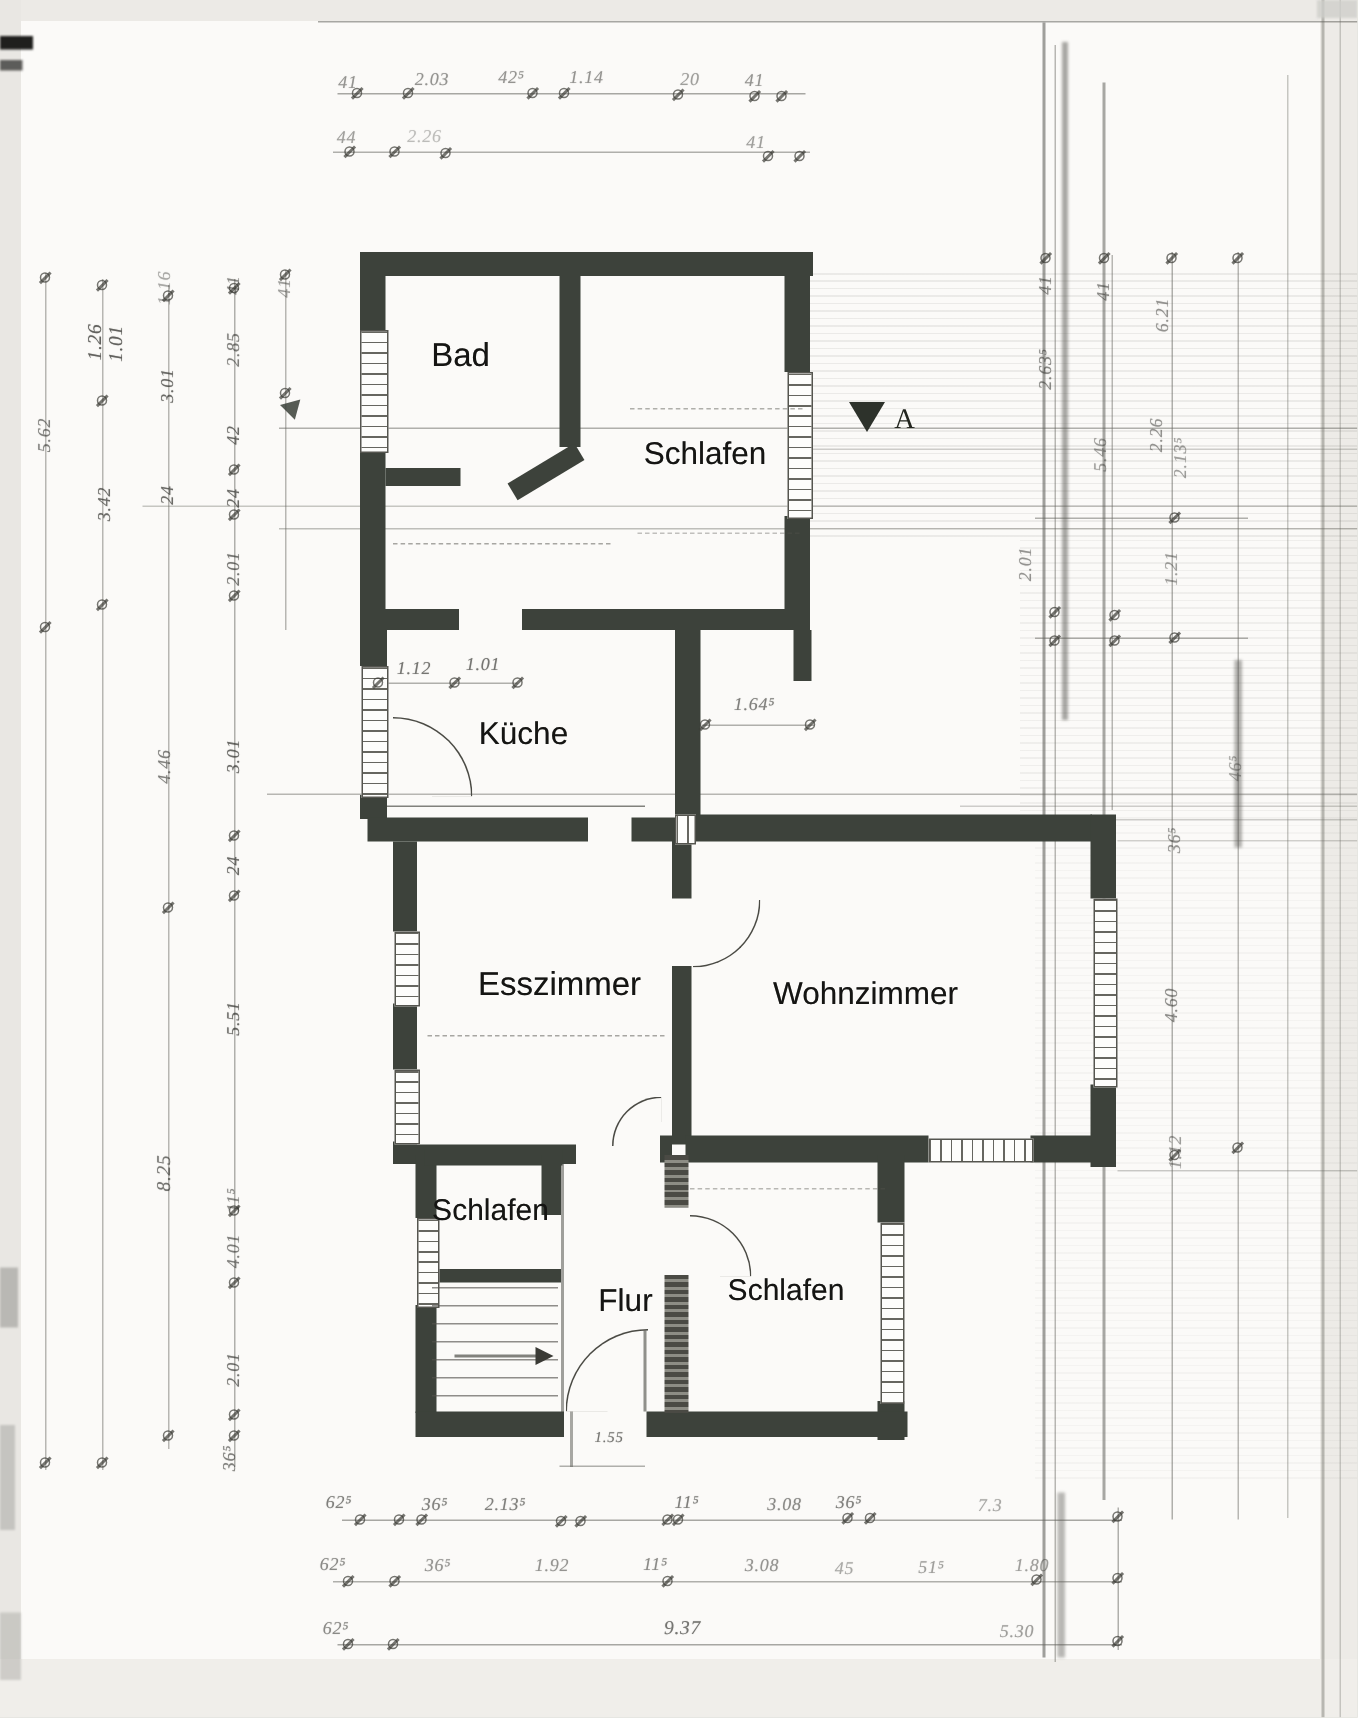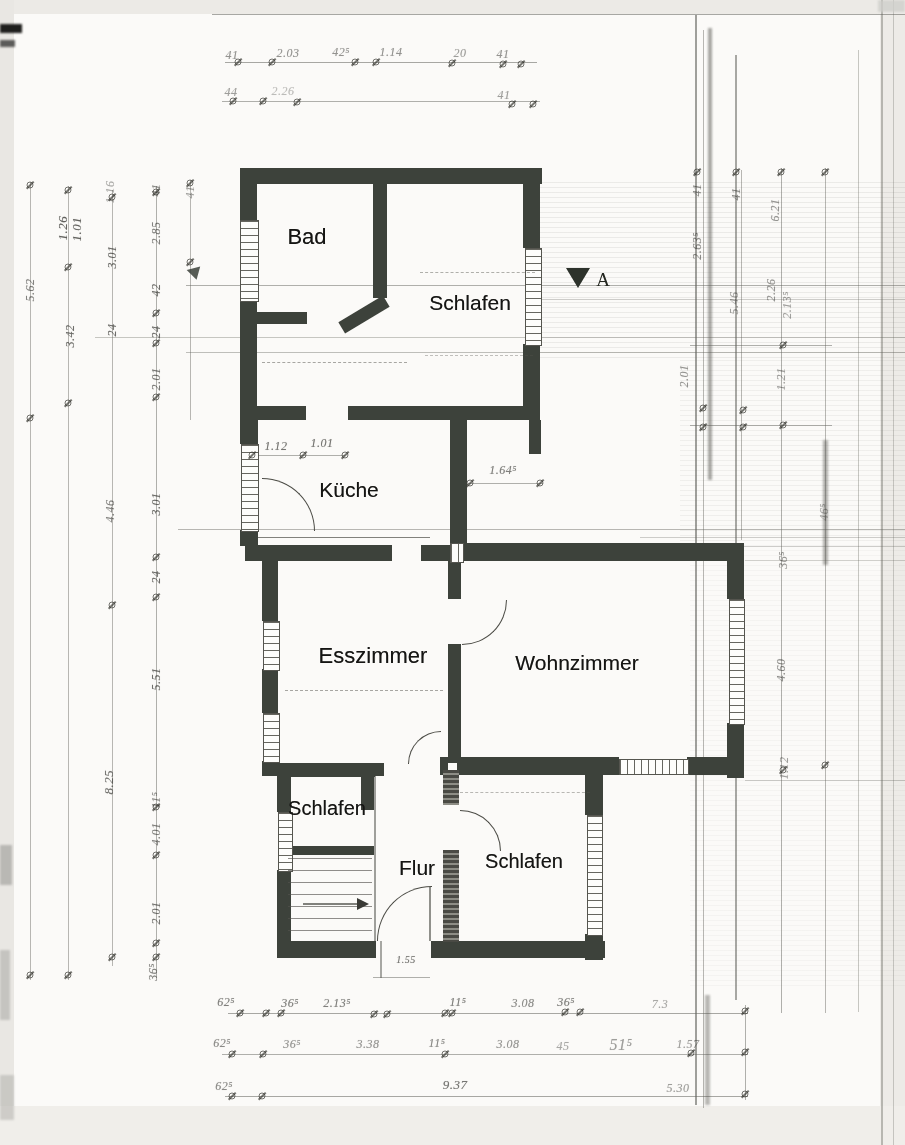--- a/index.html
+++ b/index.html
@@ -332,26 +332,26 @@
       <div class="dim" style="left: 226px; top: 1002px; opacity: 0.6; font-size: 12px;">62⁵</div>
       <div class="dim" style="left: 290px; top: 1003px; opacity: 0.6; font-size: 12px;">36⁵</div>
       <div class="dim" style="left: 337px; top: 1003px; opacity: 0.6; font-size: 12px;">2.13⁵</div>
       <div class="dim" style="left: 406px; top: 959px; opacity: 0.65; font-size: 10px;">1.55</div>
       <div class="dim" style="left: 458px; top: 1002px; opacity: 0.6; font-size: 12px;">11⁵</div>
       <div class="dim" style="left: 523px; top: 1003px; opacity: 0.55; font-size: 12px;">3.08</div>
       <div class="dim" style="left: 566px; top: 1002px; opacity: 0.6; font-size: 12px;">36⁵</div>
       <div class="dim" style="left: 660px; top: 1004px; opacity: 0.4; font-size: 12px;">7.3</div>
       <div class="dim" style="left: 222px; top: 1043px; opacity: 0.55; font-size: 12px;">62⁵</div>
       <div class="dim" style="left: 292px; top: 1044px; opacity: 0.5; font-size: 12px;">36⁵</div>
-      <div class="dim" style="left: 368px; top: 1044px; opacity: 0.5; font-size: 12px;">3.38</div>
+      <div class="dim" style="left: 368px; top: 1044px; opacity: 0.5; font-size: 12px;">1.92</div>
       <div class="dim" style="left: 437px; top: 1043px; opacity: 0.55; font-size: 12px;">11⁵</div>
       <div class="dim" style="left: 508px; top: 1044px; opacity: 0.5; font-size: 12px;">3.08</div>
       <div class="dim" style="left: 563px; top: 1046px; opacity: 0.4; font-size: 12px;">45</div>
-      <div class="dim" style="left: 621px; top: 1045px; opacity: 0.45; font-size: 16px;">51⁵</div>
-      <div class="dim" style="left: 688px; top: 1044px; opacity: 0.45; font-size: 12px;">1.57</div>
+      <div class="dim" style="left: 621px; top: 1045px; opacity: 0.45; font-size: 12px;">51⁵</div>
+      <div class="dim" style="left: 688px; top: 1044px; opacity: 0.45; font-size: 12px;">1.80</div>
       <div class="dim" style="left: 224px; top: 1086px; opacity: 0.55; font-size: 12px;">62⁵</div>
       <div class="dim" style="left: 455px; top: 1085px; opacity: 0.65; font-size: 13px;">9.37</div>
       <div class="dim" style="left: 678px; top: 1088px; opacity: 0.45; font-size: 12px;">5.30</div>
       <div class="dim r" style="left: 30px; top: 290px; opacity: 0.6; font-size: 12px;">5.62</div>
       <div class="dim r" style="left: 63px; top: 228px; opacity: 0.75; font-size: 13px;">1.26</div>
       <div class="dim r" style="left: 77px; top: 229px; opacity: 0.75; font-size: 13px;">1.01</div>
       <div class="dim r" style="left: 70px; top: 336px; opacity: 0.7; font-size: 12px;">3.42</div>
       <div class="dim r" style="left: 112px; top: 257px; opacity: 0.7; font-size: 12px;">3.01</div>
       <div class="dim r" style="left: 112px; top: 330px; opacity: 0.7; font-size: 12px;">24</div>
       <div class="dim r" style="left: 110px; top: 511px; opacity: 0.6; font-size: 12px;">4.46</div>

